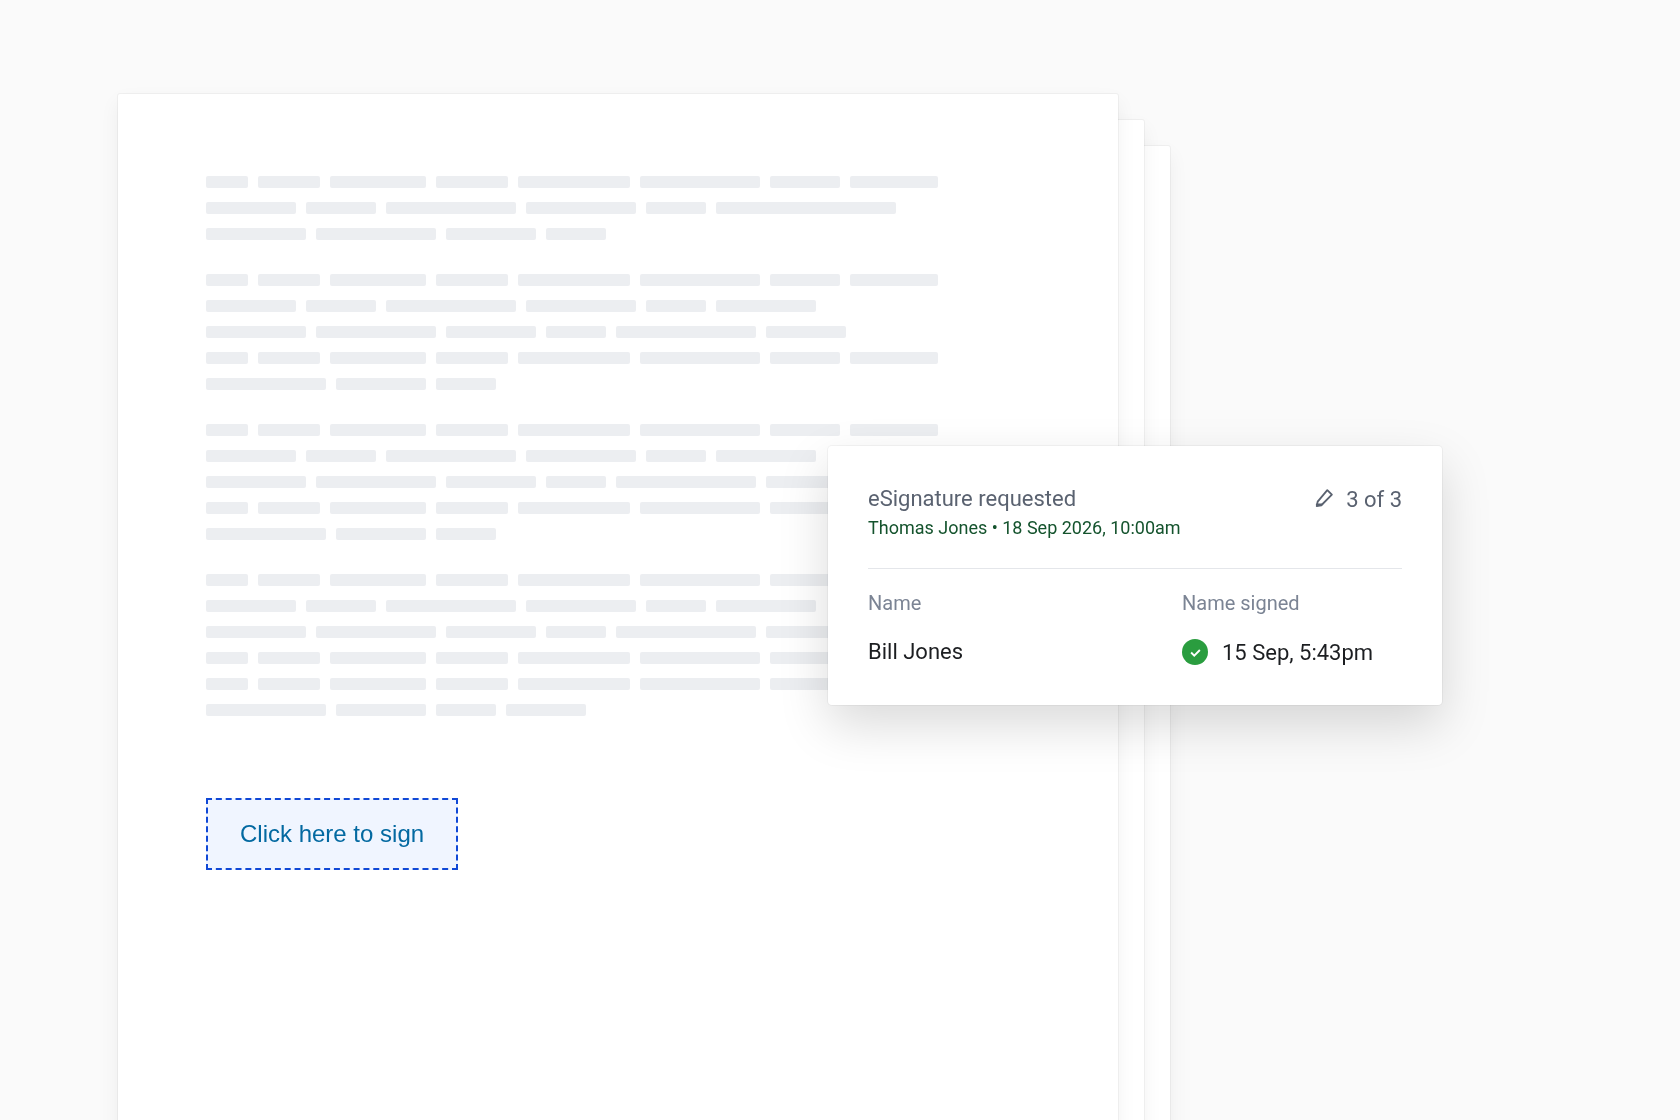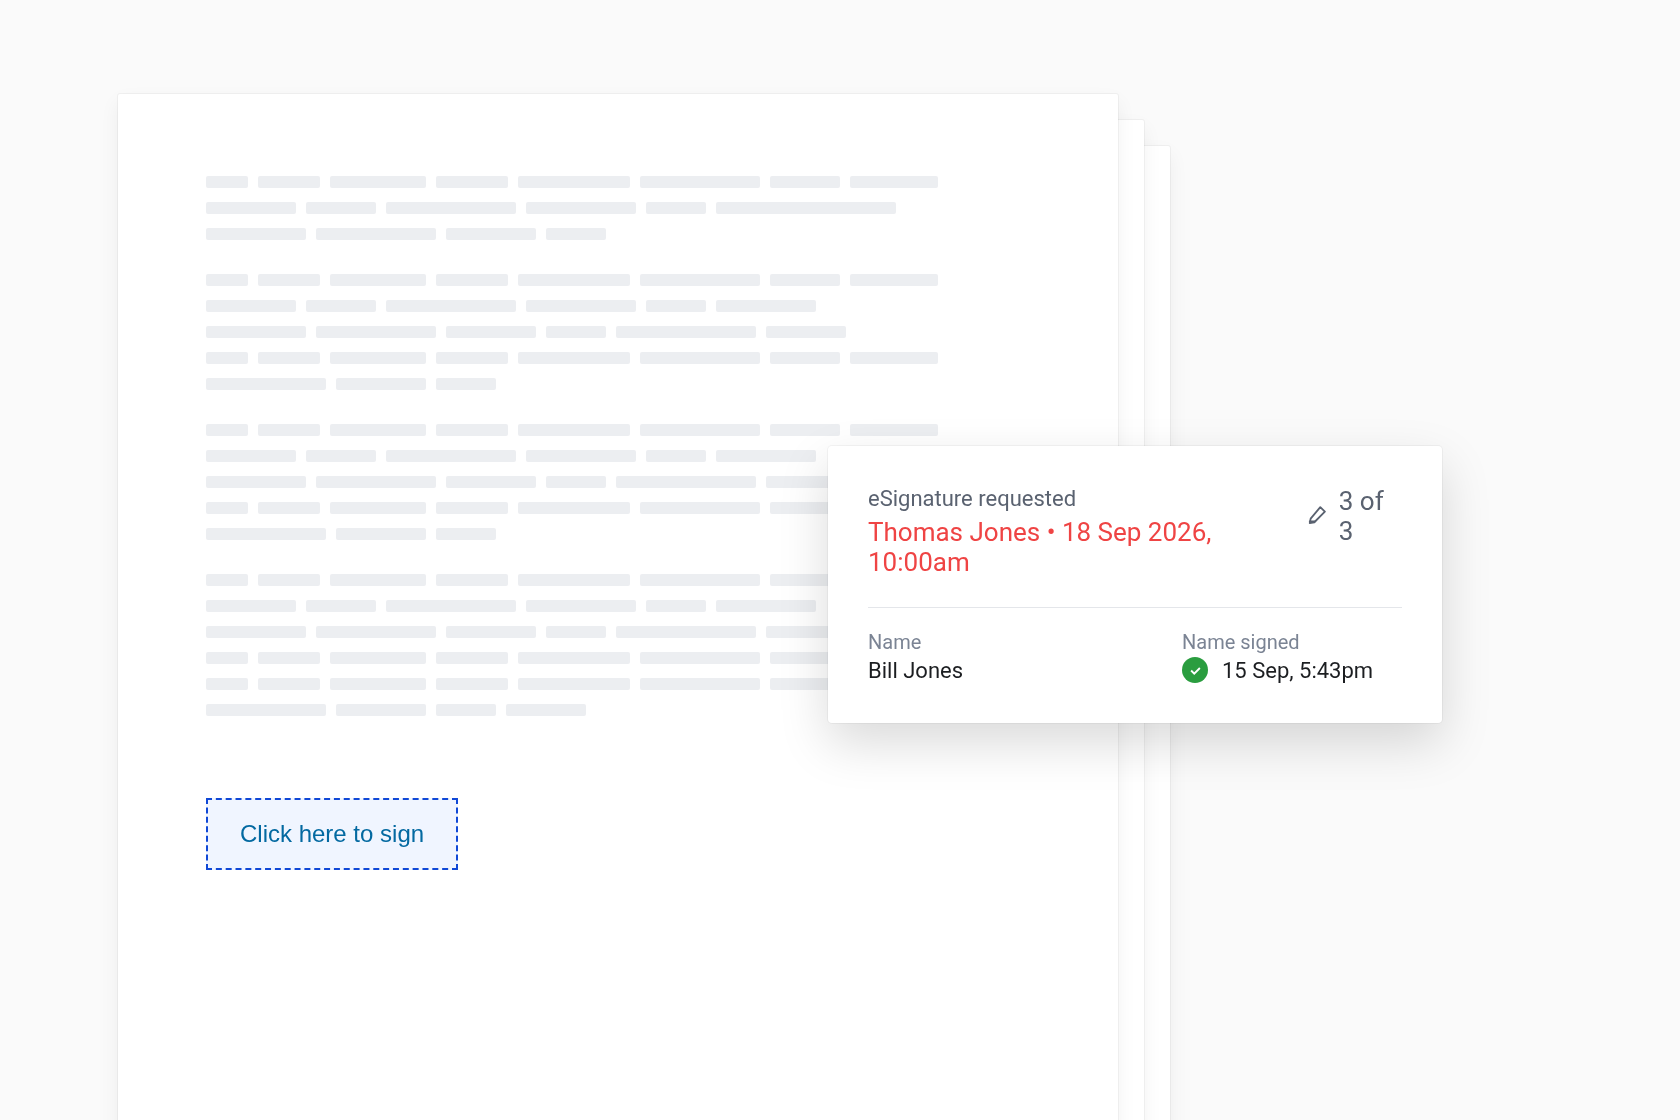--- a/index.html
+++ b/index.html
@@ -105,61 +105,61 @@
     }
     .esig-status-left {
       color: #555;
     }
     .esig-requested {
       font-size: 22px;
       color: #5a6270;
       margin-bottom: 6px;
     }
     .esig-meta {
-      font-size: 26px;
-      color: #ef4444;
+      font-size: 18px;
+      color: #14532d;
     }
     .esig-count {
       display: flex;
       align-items: center;
       gap: 10px;
-      font-size: 26px;
+      font-size: 22px;
       color: #5a6270;
     }
     .esig-count svg {
       width: 22px;
       height: 22px;
     }
     .esig-divider {
       border: none;
       border-top: 1px solid #e4e6ea;
       margin-bottom: 22px;
     }
     .esig-table {
       width: 100%;
     }
     .esig-thead {
       display: flex;
       justify-content: space-between;
       font-size: 20px;
       color: #7b8494;
-      margin-bottom: 3px;
+      margin-bottom: 24px;
     }
     .esig-thead .col-date {
       width: 220px;
     }
     .esig-rows {
       display: flex;
       flex-direction: column;
       gap: 18px;
     }
     .esig-row {
       display: flex;
       justify-content: space-between;
-      align-items: center;
+      align-items: flex-start;
       font-size: 22px;
       color: #1c1e21;
     }
     .esig-row .row-name {
       flex: 1;
     }
     .esig-row .row-date {
       width: 220px;
       display: flex;
       align-items: center;

